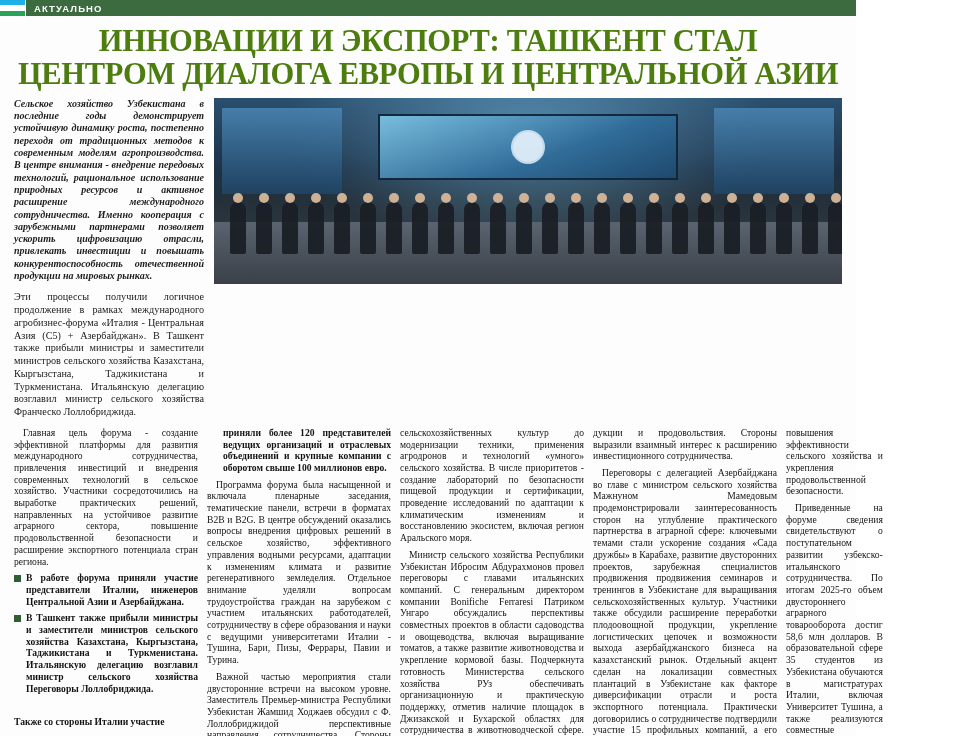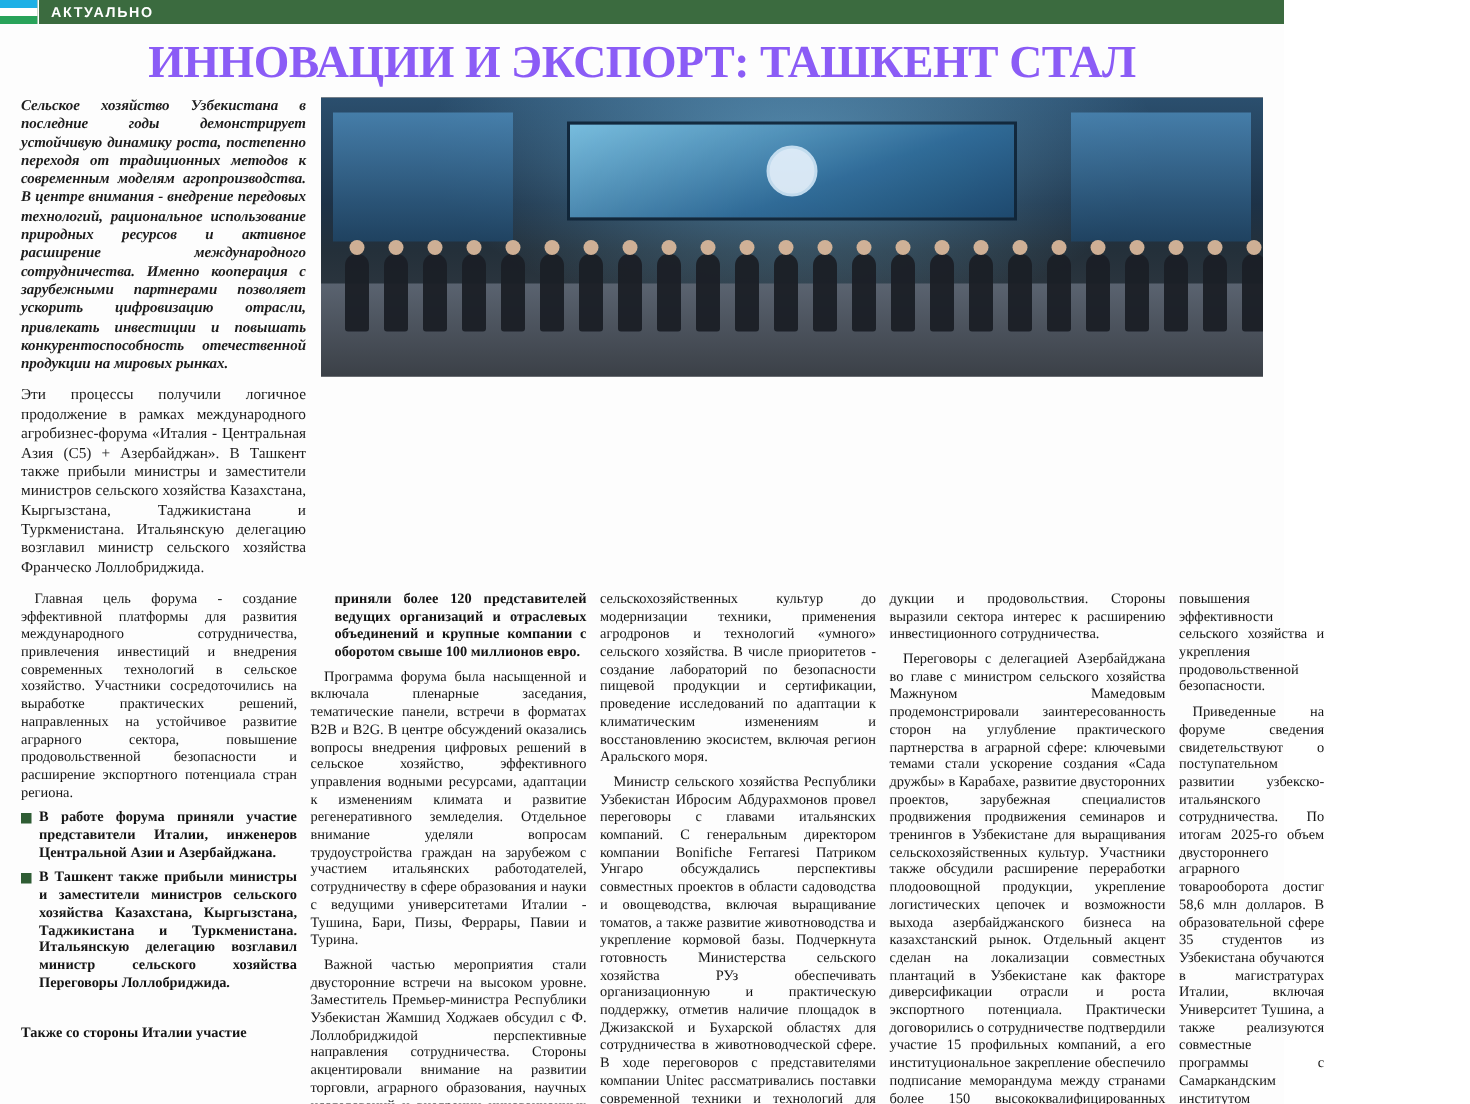--- a/index.html
+++ b/index.html
@@ -41,21 +41,21 @@
     text-transform: uppercase;
   }
 
   
   .headline {
     text-align: center;
     font-family: "Liberation Serif", serif;
     font-weight: bold;
     font-size: 30.5px;
     line-height: 1.08;
-    color: #8b5cf6;
+    color: #4d7c0f;
     letter-spacing: -0.3px;
     padding: 9px 2px 7px 2px;
     text-transform: uppercase;
   }
   .headline .l2 { display: block; }
 
   
   .upper {
     display: flex;
     gap: 10px;
@@ -187,20 +187,21 @@
 
 <div class="page">
 
   <div class="rubric-bar">
     <div class="flag"></div>
     <div class="rubric-text">АКТУАЛЬНО</div>
   </div>
 
   <h1 class="headline">
     <span>ИННОВАЦИИ И ЭКСПОРТ: ТАШКЕНТ СТАЛ</span>
+    <span class="l2">ЦЕНТРОМ ДИАЛОГА ЕВРОПЫ И ЦЕНТРАЛЬНОЙ АЗИИ</span>
   </h1>
 
   <div class="upper">
     <div class="lead-col">
       <div class="lead">Сельское хозяйство Узбекистана в последние годы демонстрирует устойчивую динамику роста, постепенно переходя от традиционных методов к современным моделям агропроизводства. В центре внимания - внедрение передовых технологий, рациональное использование природных ресурсов и активное расширение международного сотрудничества. Именно кооперация с зарубежными партнерами позволяет ускорить цифровизацию отрасли, привлекать инвестиции и повышать конкурентоспособность отечественной продукции на мировых рынках.</div>
       <div class="lead-sub">Эти процессы получили логичное продолжение в рамках международного агробизнес-форума «Италия - Центральная Азия (С5) + Азербайджан». В Ташкент также прибыли министры и заместители министров сельского хозяйства Казахстана, Кыргызстана, Таджикистана и Туркменистана. Итальянскую делегацию возглавил министр сельского хозяйства Франческо Лоллобриджида.</div>
     </div>
 
     <div class="photo-main">
       <div class="bg"></div>
@@ -263,21 +264,21 @@
       <p>Программа форума была насыщенной и включала пленарные заседания, тематические панели, встречи в форматах B2B и B2G. В центре обсуждений оказались вопросы внедрения цифровых решений в сельское хозяйство, эффективного управления водными ресурсами, адаптации к изменениям климата и развитие регенеративного земледелия. Отдельное внимание уделяли вопросам трудоустройства граждан на зарубежом с участием итальянских работодателей, сотрудничеству в сфере образования и науки с ведущими университетами Италии - Тушина, Бари, Пизы, Феррары, Павии и Турина.</p>
       <p>Важной частью мероприятия стали двусторонние встречи на высоком уровне. Заместитель Премьер-министра Республики Узбекистан Жамшид Ходжаев обсудил с Ф. Лоллобриджидой перспективные направления сотрудничества. Стороны акцентировали внимание на развитии торговли, аграрного образования, научных исследований и внедрении инновационных технологий. В ходе переговоров обсуждался широкий спектр совместных проектов: от селекции и генетики</p>
     </div>
 
     <div class="col c3">
       <p class="noindent">сельскохозяйственных культур до модернизации техники, применения агродронов и технологий «умного» сельского хозяйства. В числе приоритетов - создание лабораторий по безопасности пищевой продукции и сертификации, проведение исследований по адаптации к климатическим изменениям и восстановлению экосистем, включая регион Аральского моря.</p>
       <p>Министр сельского хозяйства Республики Узбекистан Ибросим Абдурахмонов провел переговоры с главами итальянских компаний. С генеральным директором компании Bonifiche Ferraresi Патриком Унгаро обсуждались перспективы совместных проектов в области садоводства и овощеводства, включая выращивание томатов, а также развитие животноводства и укрепление кормовой базы. Подчеркнута готовность Министерства сельского хозяйства РУз обеспечивать организационную и практическую поддержку, отметив наличие площадок в Джизакской и Бухарской областях для сотрудничества в животноводческой сфере. В ходе переговоров с представителями компании Unitec рассматривались поставки современной техники и технологий для аграрного сектора. Отмечено, что сегодня более 150 высококвалифицированных инженеров компании участвуют в аналитических проектах по обеспечению экспорта сельскохозяйственной про-</p>
     </div>
 
     <div class="col c4">
-      <p class="noindent">дукции и продовольствия. Стороны выразили сектора интерес к расширению инвестиционного сотрудничества.</p>
+      <p class="noindent">дукции и продовольствия. Стороны выразили взаимный интерес к расширению инвестиционного сотрудничества.</p>
       <p>Переговоры с делегацией Азербайджана во главе с министром сельского хозяйства Мажнуном Мамедовым продемонстрировали заинтересованность сторон на углубление практического партнерства в аграрной сфере: ключевыми темами стали ускорение создания «Сада дружбы» в Карабахе, развитие двусторонних проектов, зарубежная специалистов продвижения продвижения семинаров и тренингов в Узбекистане для выращивания сельскохозяйственных культур. Участники также обсудили расширение переработки плодоовощной продукции, укрепление логистических цепочек и возможности выхода азербайджанского бизнеса на казахстанский рынок. Отдельный акцент сделан на локализации совместных плантаций в Узбекистане как факторе диверсификации отрасли и роста экспортного потенциала. Практически договорились о сотрудничестве подтвердили участие 15 профильных компаний, а его институциональное закрепление обеспечило подписание меморандума между странами более 150 высококвалифицированных инженеров компании участвуют в аналитических проектах, предусматривающей научных центров двух стран, предусматривающей исследования и внедрение инноваций для</p>
     </div>
 
     <div class="col c5">
       <p class="noindent">повышения эффективности сельского хозяйства и укрепления продовольственной безопасности.</p>
       <p>Приведенные на форуме сведения свидетельствуют о поступательном развитии узбекско-итальянского сотрудничества. По итогам 2025-го объем двустороннего аграрного товарооборота достиг 58,6 млн долларов. В образовательной сфере 35 студентов из Узбекистана обучаются в магистратурах Италии, включая Университет Тушина, а также реализуются совместные программы с Самаркандским институтом агроинноваций и исследований. Активно развиваются научные взаимодействия - между Национальным центром знаний и инноваций и сельским хозяйстве (AKIS), Национальным советом исследований Италии (CNR), а также институтами общества Италии (CNR), а также институтами CREA и AGEA.</p>
       <div class="bullet-block">
         <span class="sq"></span>
         <span class="txt">Форум прошел в расширенном формате «Италия - Центральная Азия (С5)» с участием Азербайджана и в Ташкенте собрал представителей стратегического партнера. По его итогам принято совместное коммюнике, направленное на укрепление продовольственной безопасности и устойчивое развитие аграрного сектора. В рамках мероприятия развития и проект меморандума о сотрудничестве между Министерством сельского хозяйства РУз и компаний Unitec, который планируется подписать в ближайшее время.</span>
       </div>

